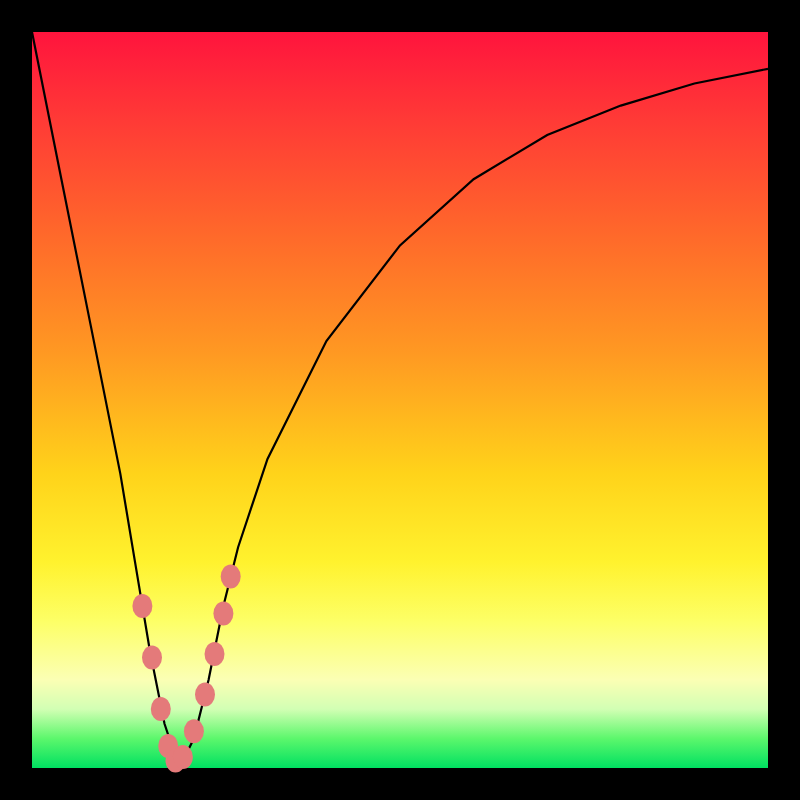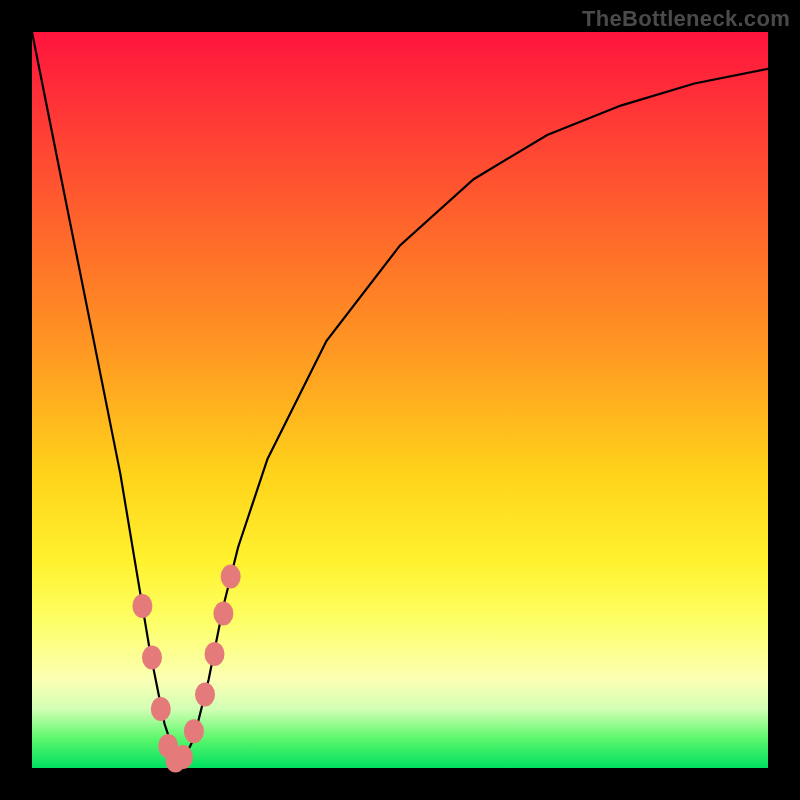--- a/index.html
+++ b/index.html
@@ -83,15 +83,14 @@
           <ellipse cx="150.9" cy="725.0" rx="10" ry="12" class="marker"></ellipse>
           <ellipse cx="161.9" cy="699.2" rx="10" ry="12" class="marker"></ellipse>
           <ellipse cx="173.0" cy="662.4" rx="10" ry="12" class="marker"></ellipse>
           <ellipse cx="182.5" cy="621.9" rx="10" ry="12" class="marker"></ellipse>
           <ellipse cx="191.4" cy="581.4" rx="10" ry="12" class="marker"></ellipse>
           <ellipse cx="198.7" cy="544.6" rx="10" ry="12" class="marker"></ellipse>
         </g>
     </svg>
   </div>
 
-  <div class="watermark">TheBottleneck.com</div>
 
 </div>
 
 </body></html>

